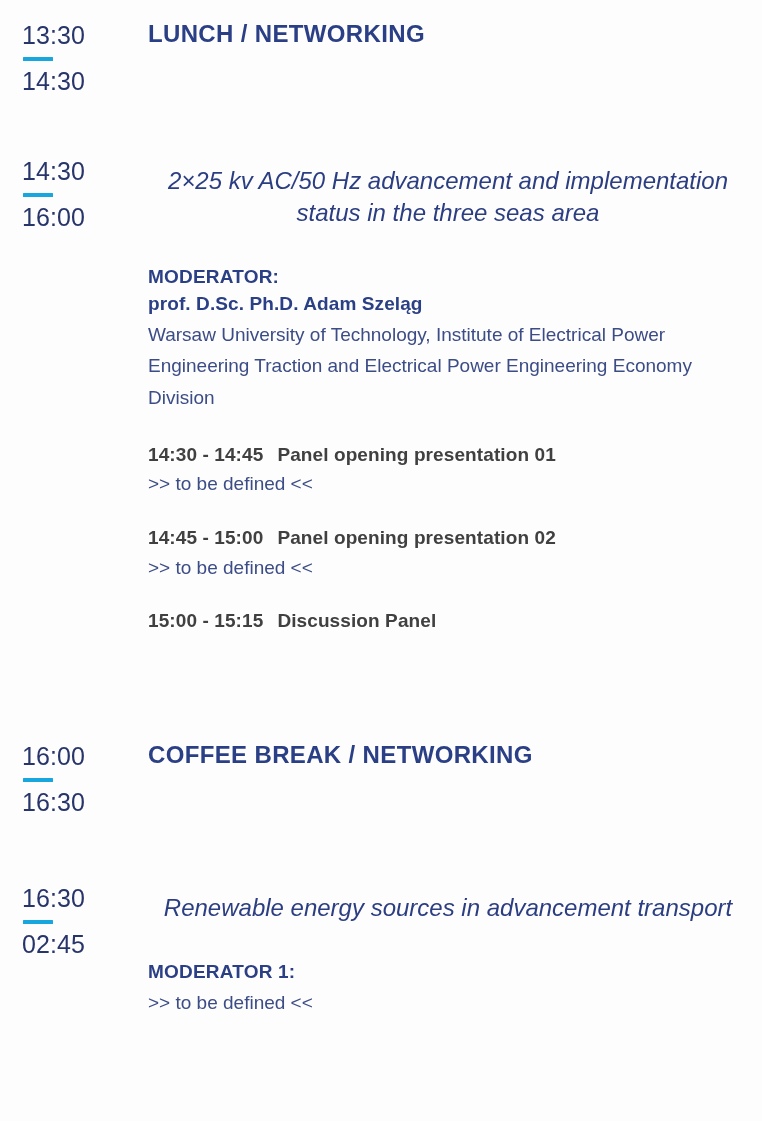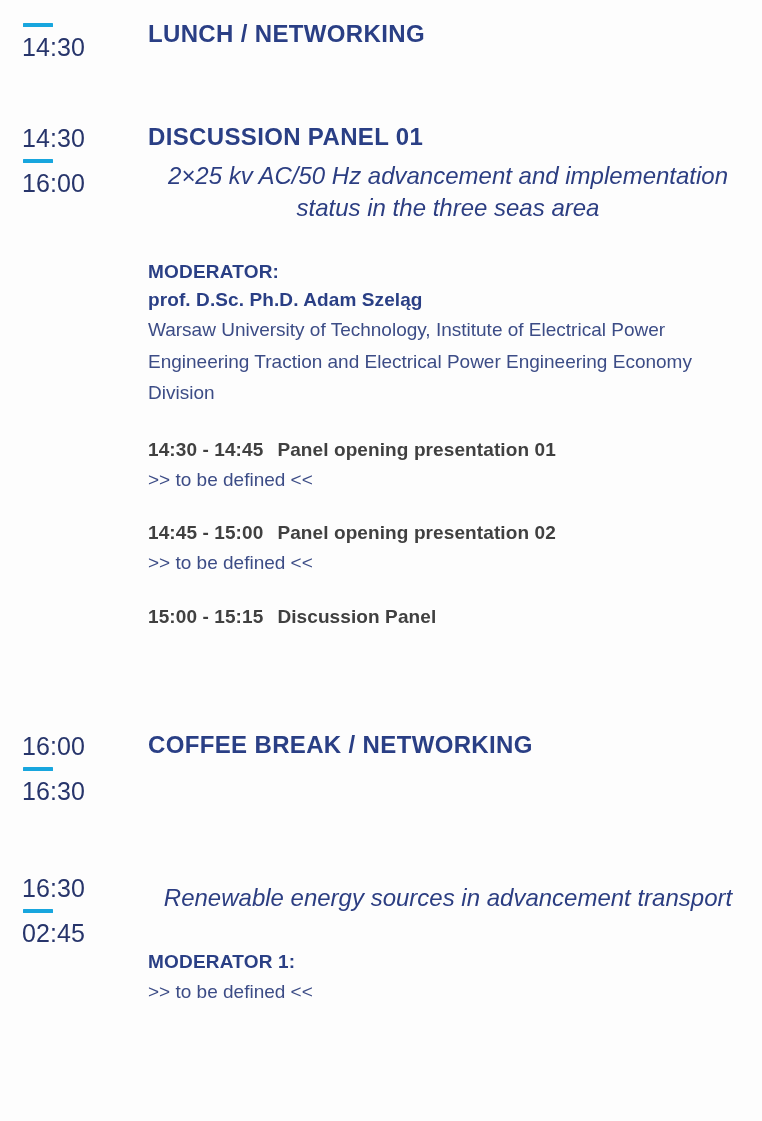--- a/index.html
+++ b/index.html
@@ -119,21 +119,21 @@
 
   
   .sessions {
     margin-top: 28px;
   }
 
   .session {
     margin-bottom: 26px;
   }
   .session:last-child {
-    margin-bottom: 6px;
+    margin-bottom: 12px;
   }
 
   .session-line {
     font-size: 19px;
     font-weight: 700;
     color: #404040;
     line-height: 1.42;
     letter-spacing: 0.1px;
   }
 
@@ -154,38 +154,38 @@
   .gap-md { height: 62px; }
   .gap-lg { height: 92px; }
 </style>
 </head>
 <body>
 
 <div class="agenda">
 
   <div class="block">
     <div class="time-col">
+      <div class="time">13:30</div>
       <div class="time-rule"></div>
       <div class="time">14:30</div>
     </div>
     <div class="content-col">
       <div class="block-title">LUNCH / NETWORKING</div>
     </div>
   </div>
 
   <div class="gap-sm"></div>
 
   <div class="block">
     <div class="time-col">
       <div class="time">14:30</div>
       <div class="time-rule"></div>
       <div class="time">16:00</div>
     </div>
     <div class="content-col">
-      <div class="block-title">DISCUSSION PANEL 01</div>
       <div class="block-subtitle">2×25 kv AC/50 Hz advancement and implementation status in the three seas area</div>
 
       <div class="moderator">
         <div class="moderator-label">MODERATOR:</div>
         <div class="moderator-name">prof. D.Sc. Ph.D. Adam Szeląg</div>
         <div class="moderator-affiliation">Warsaw University of Technology, Institute of Electrical Power Engineering Traction and Electrical Power Engineering Economy Division</div>
       </div>
 
       <div class="sessions">
         <div class="session">

